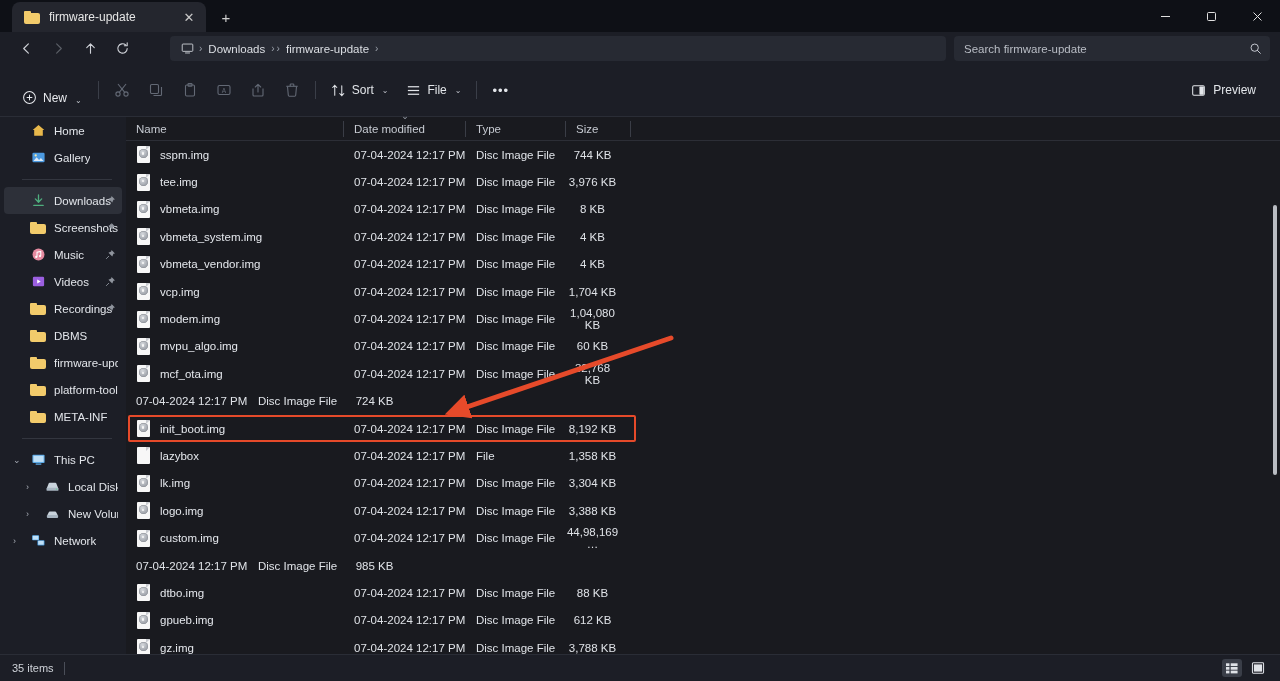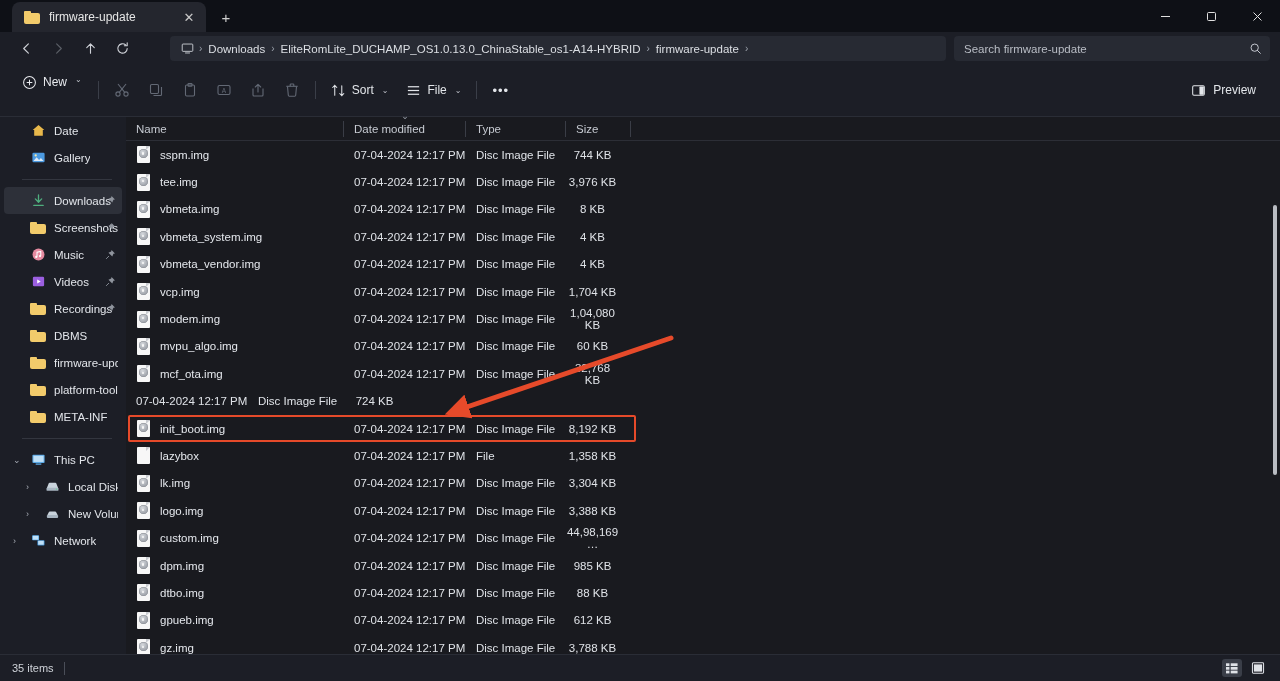--- a/index.html
+++ b/index.html
@@ -71,21 +71,21 @@
   .searchbox .ph { flex:1 1 auto; font-size: 11.5px; color: #b9bdc5; }
   .searchbox .si { color:#c5c9d1; display:flex; align-items:center; }
 
   
   .toolbar {
     position: absolute; left: 0; top: 64px; width: 1280px; height: 53px;
     background: #1c1e26; border-bottom: 1px solid #2a2d36;
     display: flex; align-items: center;
   }
   .tb-new {
-    display: flex; align-items: flex-start; gap: 6px; height: 30px;
+    display: flex; align-items: flex-end; gap: 6px; height: 30px;
     margin-left: 12px; padding: 0 10px; border-radius: 4px; color:#e8eaee; font-size: 12px;
   }
   .tb-icon {
     width: 34px; height: 30px; display:flex; align-items:center; justify-content:center;
     border-radius: 4px; color:#6e7federal;
   }
   .tb-icon { color: #636975; }
   .tb-sep { width: 1px; height: 18px; background: #3a3e48; margin: 0 6px; }
   .tb-item {
     display:flex; align-items:center; gap:6px; height:30px; padding:0 9px;
@@ -255,21 +255,20 @@
     <div class="addressbar">
       <span class="pc-icon">
         <svg width="13" height="13" viewBox="0 0 16 16">
             <rect x="1.5" y="2.5" width="13" height="9" rx="1" fill="none" stroke="#cfd2d8" stroke-width="1.1"></rect>
             <line x1="5" y1="13.5" x2="11" y2="13.5" stroke="#cfd2d8" stroke-width="1.1"></line>
           </svg>
       </span>
       <span class="crumb-sep">›</span>
       <span class="crumb">Downloads</span>
       <span class="crumb-sep">›</span>
-      <span class="crumb">EliteRomLite_DUCHAMP_OS1.0.13.0_ChinaStable_os1-A14-HYBRID</span>
       <span class="crumb-sep">›</span>
       <span class="crumb">firmware-update</span>
       <span class="crumb-sep">›</span>
     </div>
 
     <div class="searchbox">
       <span class="ph">Search firmware-update</span>
       <span class="si">
         <svg width="13" height="13" viewBox="0 0 16 16">
             <circle cx="7" cy="7" r="4.5" fill="none" stroke="#c5c9d1" stroke-width="1.2"></circle>
@@ -366,21 +365,21 @@
   </div>
 
   <div class="sidebar">
 
     <div class="sb-item">
       <span class="sb-ico">
         <svg width="15" height="15" viewBox="0 0 16 16">
             <path d="M8 2 L14.2 7.4 L12.6 7.4 L12.6 13.6 L3.4 13.6 L3.4 7.4 L1.8 7.4 Z" fill="#e8b84b"></path>
           </svg>
       </span>
-      <span class="sb-label">Date</span>
+      <span class="sb-label">Home</span>
     </div>
     <div class="sb-item">
       <span class="sb-ico">
         <svg width="15" height="15" viewBox="0 0 16 16">
             <rect x="1.5" y="3" width="13" height="10" rx="1.3" fill="#4c9ae0"></rect>
             <path d="M2.6 11.8 L6 7.6 L8.6 10.6 L10.6 8.4 L13.4 11.8 Z" fill="#ddeaf7"></path>
             <circle cx="5" cy="5.8" r="1.2" fill="#f6e9a8"></circle>
           </svg>
       </span>
       <span class="sb-label">Gallery</span>
@@ -745,27 +744,20 @@
               <span class="pg"></span>
               <span class="disc"></span>
             </span>
             <span>custom.img</span>
           </div>
           <div class="c-date" style="width:122px">07-04-2024 12:17 PM</div>
           <div class="c-type" style="width:100px">Disc Image File</div>
           <div class="c-size" style="width:65px">44,98,169 …</div>
         </div>
         <div class="row">
-          <div class="c-name" style="width:218px">
-            <span class="file-ico">
-              <span class="pg"></span>
-              <span class="disc"></span>
-            </span>
-            <span>dpm.img</span>
-          </div>
           <div class="c-date" style="width:122px">07-04-2024 12:17 PM</div>
           <div class="c-type" style="width:100px">Disc Image File</div>
           <div class="c-size" style="width:65px">985 KB</div>
         </div>
         <div class="row">
           <div class="c-name" style="width:218px">
             <span class="file-ico">
               <span class="pg"></span>
               <span class="disc"></span>
             </span>

